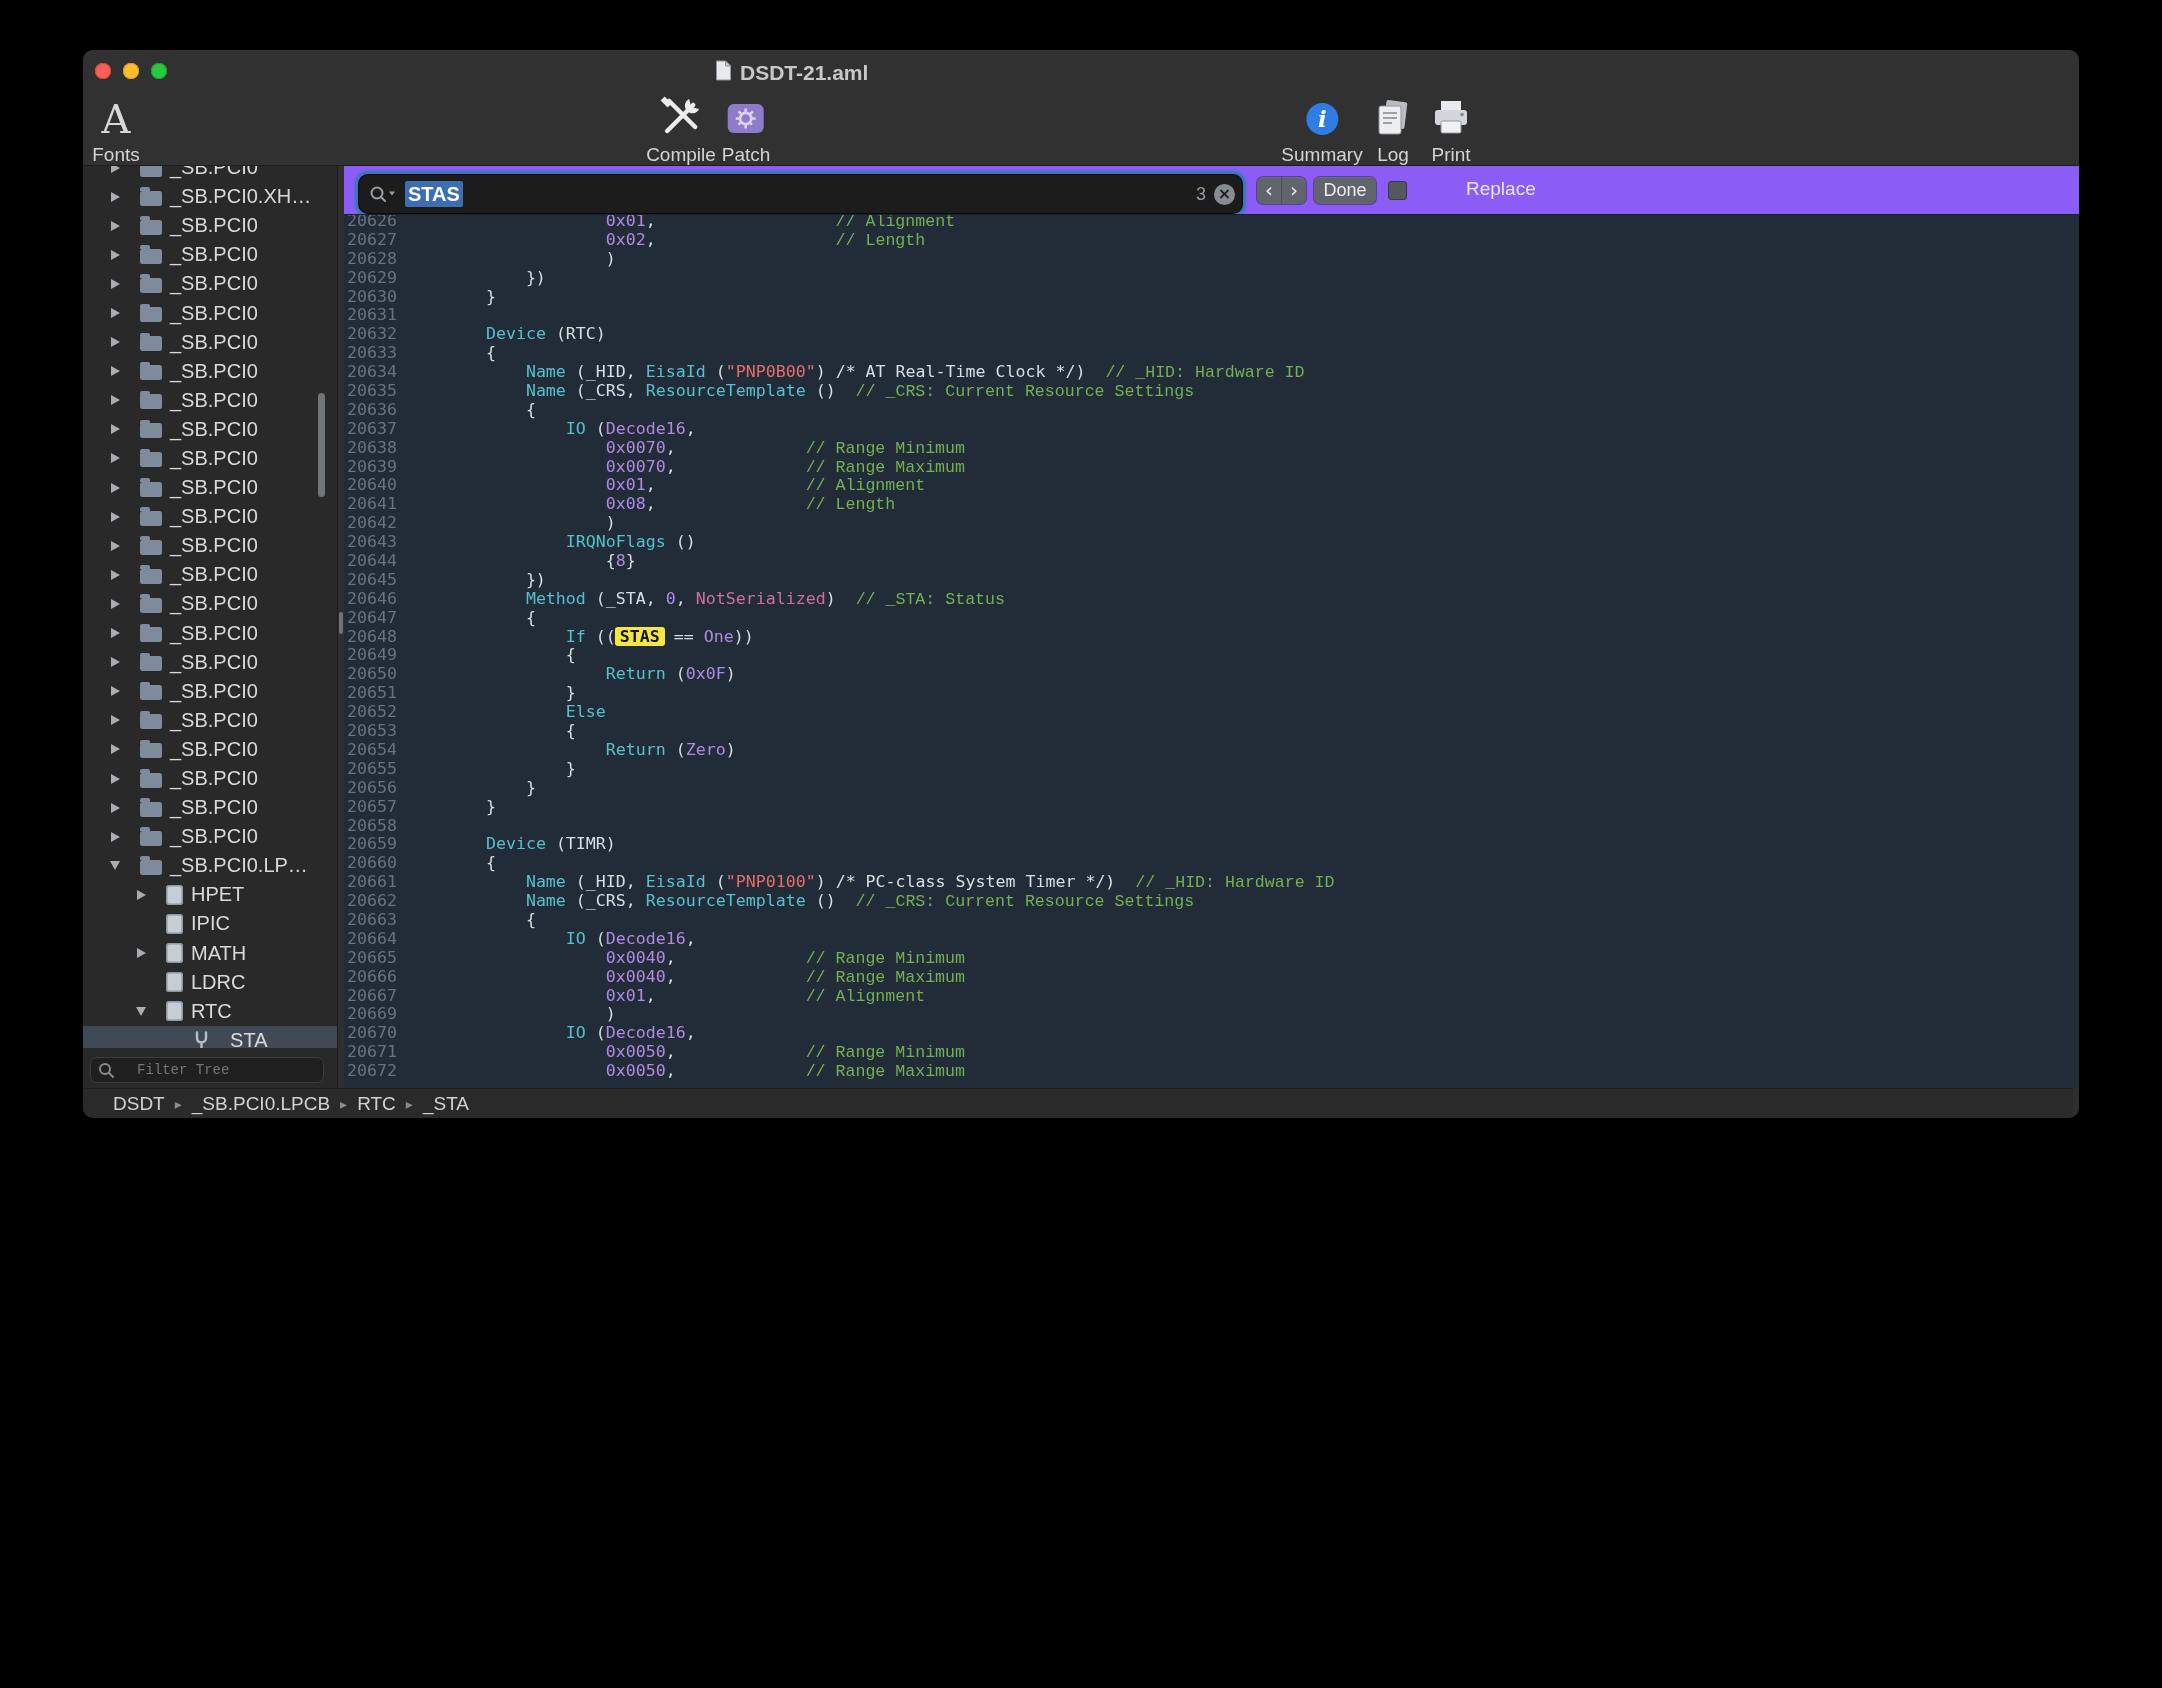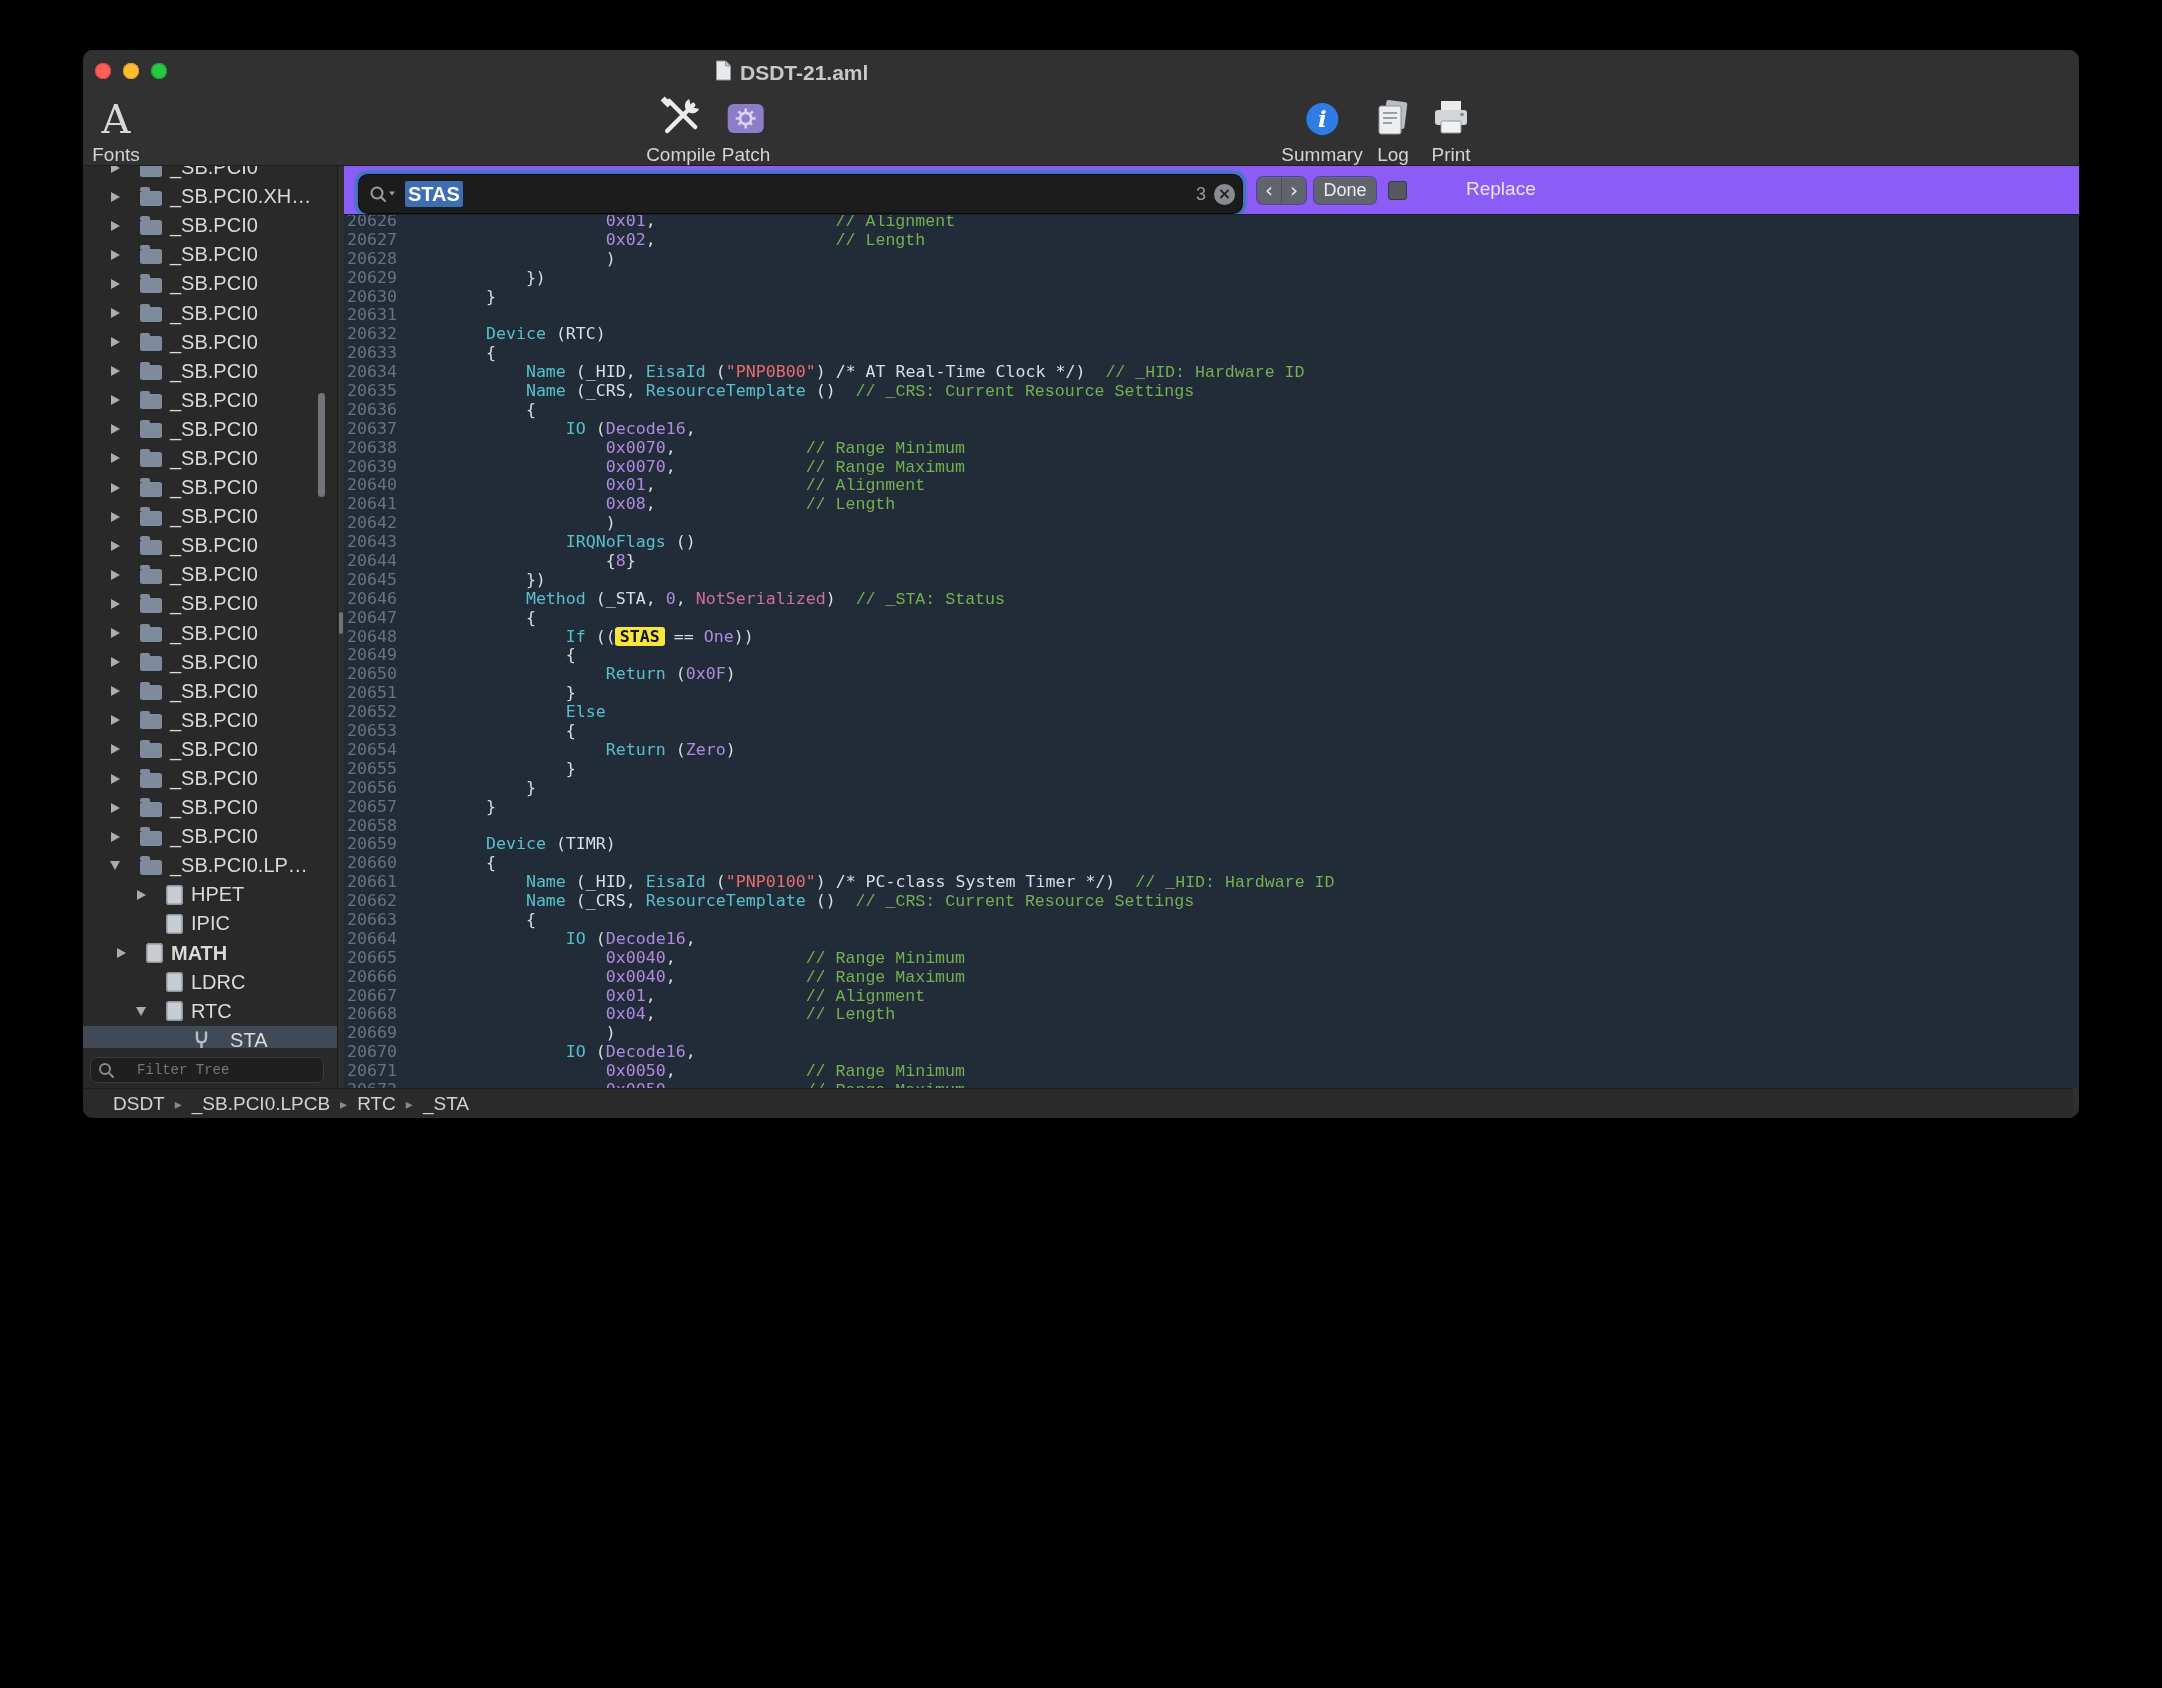--- a/index.html
+++ b/index.html
@@ -430,21 +430,21 @@
                 </span>
                 <span class="tree-label">HPET</span>
               </div>
               <div class="tree-row" style="padding-left: 48px;">
                 <span class="tri-box"></span>
                 <span class="tree-icon">
                   <span class="icon-device"></span>
                 </span>
                 <span class="tree-label">IPIC</span>
               </div>
-              <div class="tree-row" style="padding-left: 28px; font-weight: bold;">
+              <div class="tree-row" style="padding-left: 48px;">
                 <span class="tri-box">
                   <span class="tri right"></span>
                 </span>
                 <span class="tree-icon">
                   <span class="icon-device"></span>
                 </span>
                 <span class="tree-label">MATH</span>
               </div>
               <div class="tree-row" style="padding-left: 48px;">
                 <span class="tri-box"></span>
@@ -550,21 +550,20 @@
               <div class="code-line"><span class="ln">20658</span><span class="ct"></span></div>
               <div class="code-line"><span class="ln">20659</span><span class="ct"><span>        </span><span class="tk-k">Device</span><span> (TIMR)</span></span></div>
               <div class="code-line"><span class="ln">20660</span><span class="ct"><span>        {</span></span></div>
               <div class="code-line"><span class="ln">20661</span><span class="ct"><span>            </span><span class="tk-k">Name</span><span> (_HID, </span><span class="tk-k">EisaId</span><span> (</span><span class="tk-s">"PNP0100"</span><span>) /* PC-class System Timer */)  </span><span class="tk-c">// _HID: Hardware ID</span></span></div>
               <div class="code-line"><span class="ln">20662</span><span class="ct"><span>            </span><span class="tk-k">Name</span><span> (_CRS, </span><span class="tk-k">ResourceTemplate</span><span> ()  </span><span class="tk-c">// _CRS: Current Resource Settings</span></span></div>
               <div class="code-line"><span class="ln">20663</span><span class="ct"><span>            {</span></span></div>
               <div class="code-line"><span class="ln">20664</span><span class="ct"><span>                </span><span class="tk-k">IO</span><span> (</span><span class="tk-n">Decode16</span><span>,</span></span></div>
               <div class="code-line"><span class="ln">20665</span><span class="ct"><span>                    </span><span class="tk-n">0x0040</span><span>,</span><span>             </span><span class="tk-c">// Range Minimum</span></span></div>
               <div class="code-line"><span class="ln">20666</span><span class="ct"><span>                    </span><span class="tk-n">0x0040</span><span>,</span><span>             </span><span class="tk-c">// Range Maximum</span></span></div>
               <div class="code-line"><span class="ln">20667</span><span class="ct"><span>                    </span><span class="tk-n">0x01</span><span>,</span><span>               </span><span class="tk-c">// Alignment</span></span></div>
-              <div class="code-line"><span class="ln">20668</span><span class="ct"><span>                    </span><span class="tk-n">0x04</span><span>,</span><span>               </span><span class="tk-c">// Length</span></span></div>
               <div class="code-line"><span class="ln">20669</span><span class="ct"><span>                    )</span></span></div>
               <div class="code-line"><span class="ln">20670</span><span class="ct"><span>                </span><span class="tk-k">IO</span><span> (</span><span class="tk-n">Decode16</span><span>,</span></span></div>
               <div class="code-line"><span class="ln">20671</span><span class="ct"><span>                    </span><span class="tk-n">0x0050</span><span>,</span><span>             </span><span class="tk-c">// Range Minimum</span></span></div>
               <div class="code-line"><span class="ln">20672</span><span class="ct"><span>                    </span><span class="tk-n">0x0050</span><span>,</span><span>             </span><span class="tk-c">// Range Maximum</span></span></div>
             </div>
         </div>
       </div>
     </div>
 
     <div class="statusbar">

